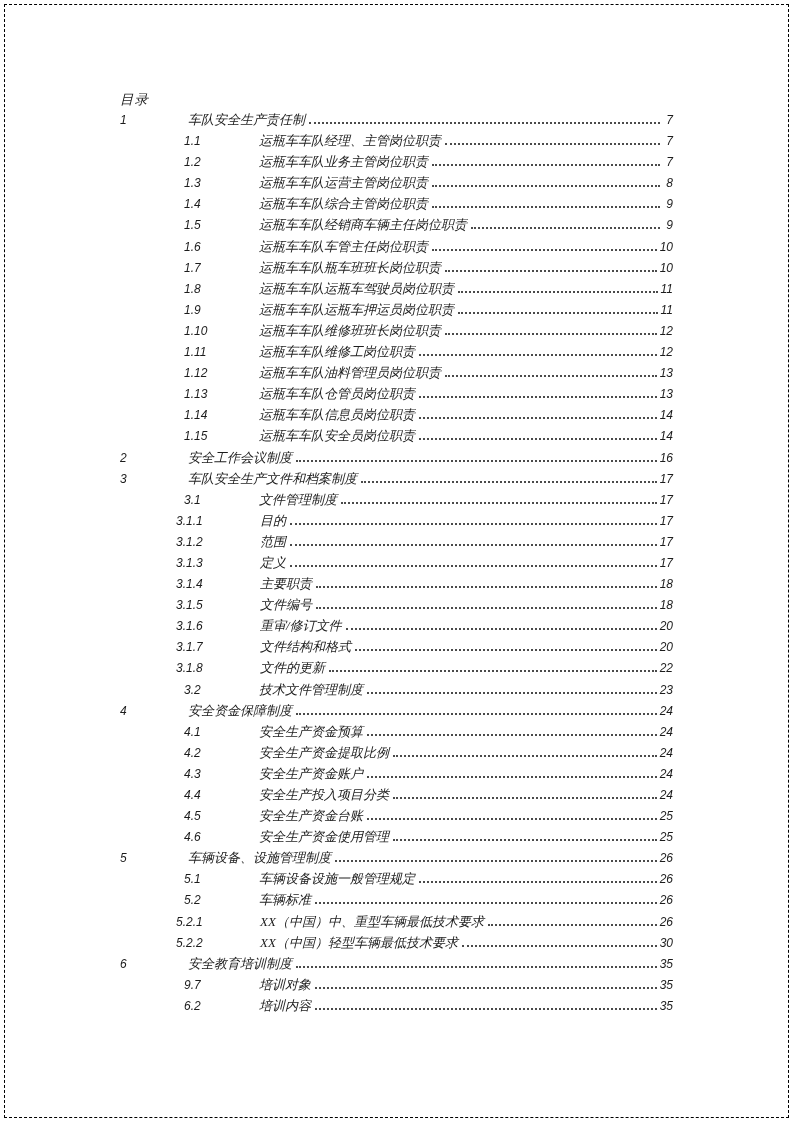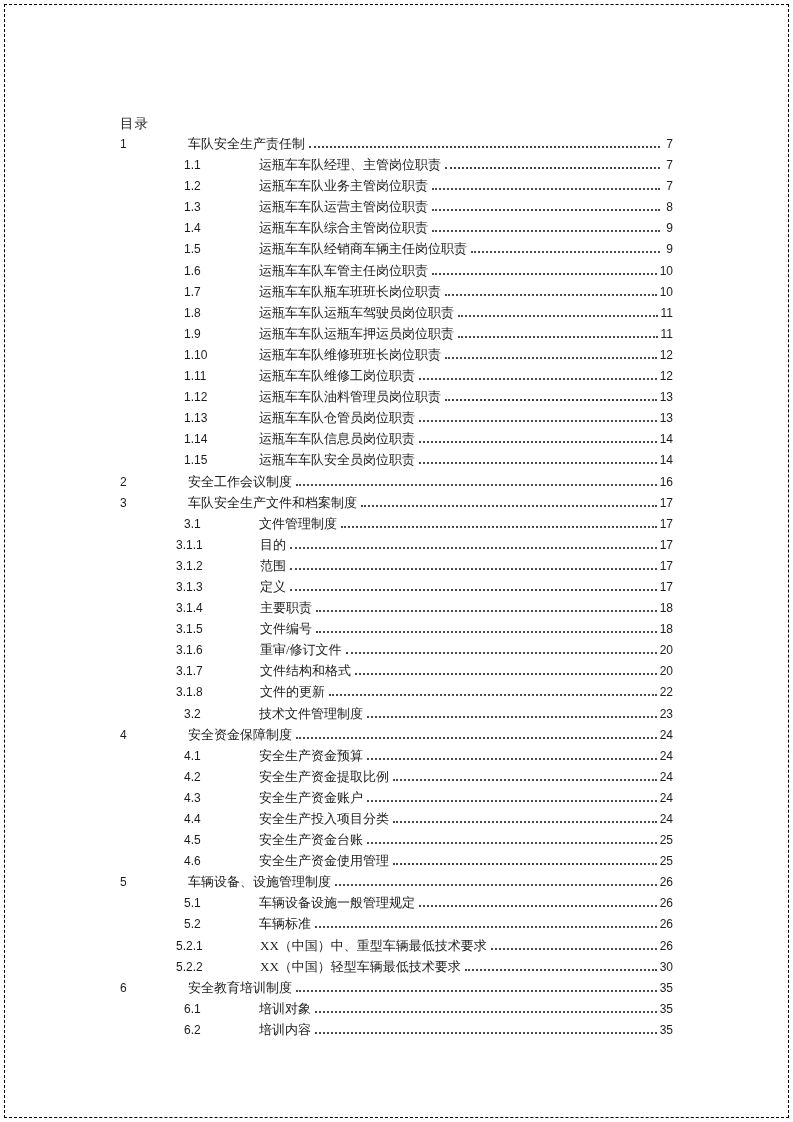--- a/index.html
+++ b/index.html
@@ -19,21 +19,22 @@
   .page-border {
     position: absolute;
     top: 4px; left: 4px; right: 4px; bottom: 4px;
     border: 1px dashed #000000;
     pointer-events: none;
   }
   .content {
     position: absolute;
     left: 120px;
     right: 120px;
-    top: 112px;
+    top: 88px;
+    font-style: italic;
   }
   .toc-title {
     font-size: 13.5px;
     line-height: 23px;
     color: #1c1c1c;
     letter-spacing: 1px;
   }
   .toc-list { width: 100%; }
   .row {
     display: flex;
@@ -322,21 +323,21 @@
     <span class="dots"></span>
     <span class="pagenum">30</span>
   </div>
         <div class="row l1">
     <span class="num">6</span>
     <span class="title">安全教育培训制度</span>
     <span class="dots"></span>
     <span class="pagenum">35</span>
   </div>
         <div class="row l2">
-    <span class="num">6.1</span>
+    <span class="num">9.7</span>
     <span class="title">培训对象</span>
     <span class="dots"></span>
     <span class="pagenum">35</span>
   </div>
         <div class="row l2">
     <span class="num">6.2</span>
     <span class="title">培训内容</span>
     <span class="dots"></span>
     <span class="pagenum">35</span>
   </div>

